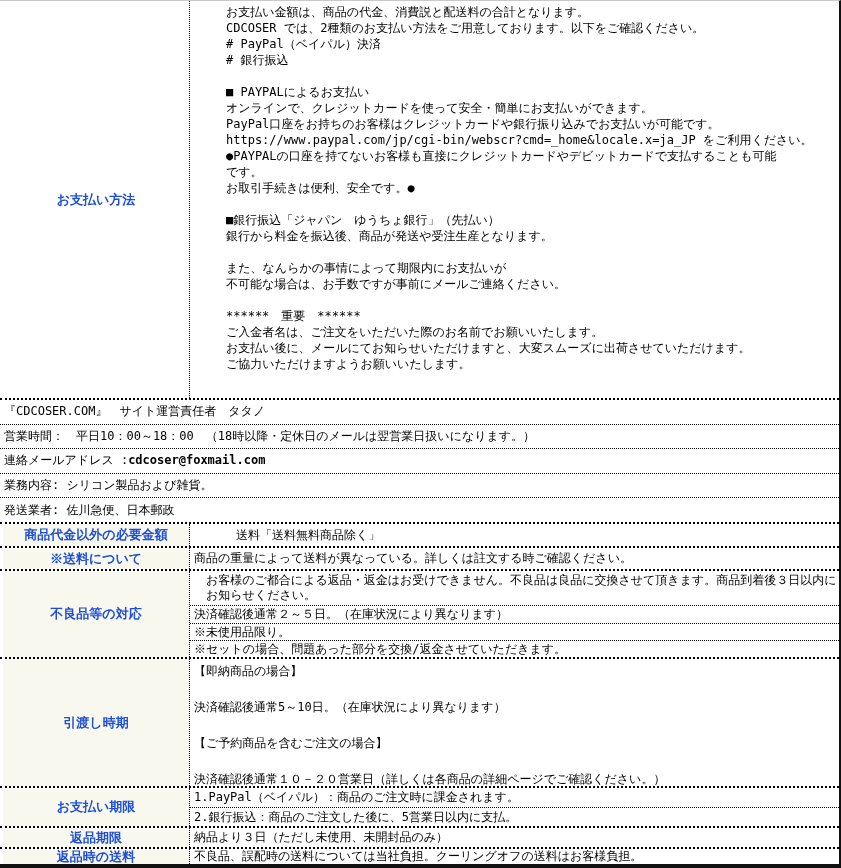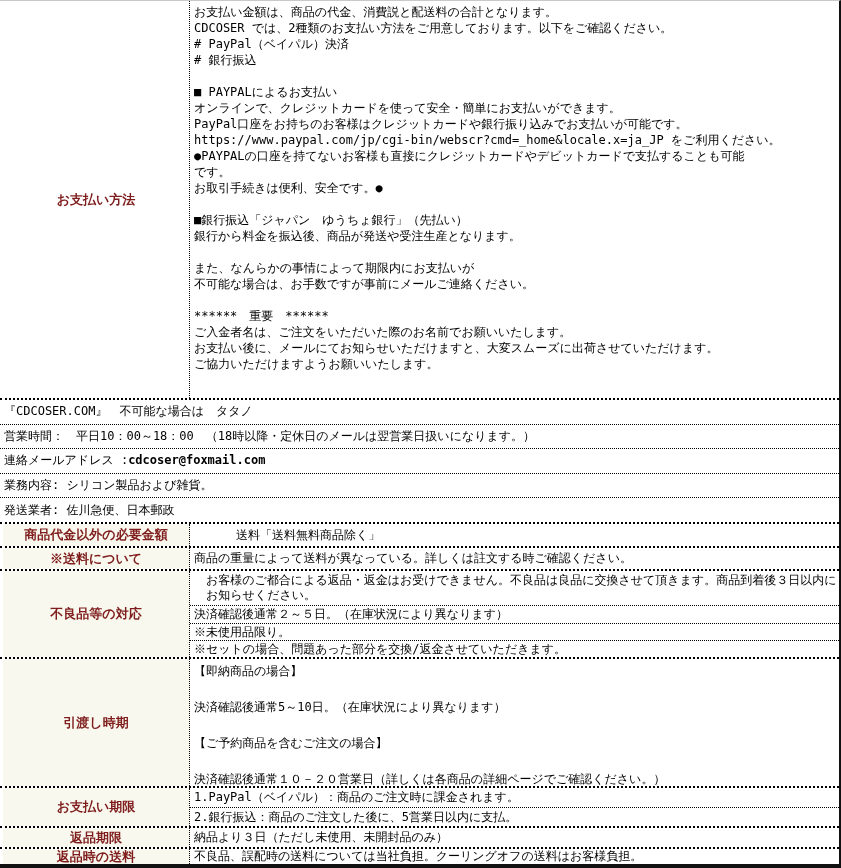--- a/index.html
+++ b/index.html
@@ -16,31 +16,31 @@
     border-bottom:4px solid #111;
     overflow:hidden;
     background:#fff;
   }
   .section { display:flex; width:100%; }
   .section + .section { border-top:2px dotted #000; }
   .label-cell {
     width:190px; flex:0 0 190px;
     display:flex; align-items:center; justify-content:center;
     text-align:center;
-    font-weight:bold; font-size:13px; color:#7f1d1d;
+    font-weight:bold; font-size:13px; color:#1d4ed8;
     background:#f8f8ee;
     border-right:1px dotted #000;
     border-left:3px solid #fff;
     padding:0 4px;
   }
   .label-white { background:#fff; }
   .content-cell { flex:1 1 auto; font-size:12px; overflow:hidden; }
   
   .textblock { padding:3px 0 0 4px; }
-  .line { height:16px; line-height:16px; white-space:nowrap; font-size:12px; }
+  .line { height:16px; line-height:16px; white-space:nowrap; font-size:12px;margin-left:32px; }
   .line18 { height:18px; line-height:18px; white-space:nowrap; font-size:12px; }
   
   .rows { display:flex; flex-direction:column; height:100%; }
   .sub-row {
     display:flex; align-items:center;
     padding:1px 2px 1px 4px;
     font-size:12px; line-height:15px;
   }
   .sub-row + .sub-row { border-top:1px dotted #000; }
   .grow { flex:1 1 auto; }
@@ -91,21 +91,21 @@
       <div class="line"></div>
       <div class="line">******　重要　******</div>
       <div class="line">ご入金者名は、ご注文をいただいた際のお名前でお願いいたします。</div>
       <div class="line">お支払い後に、メールにてお知らせいただけますと、大変スムーズに出荷させていただけます。</div>
       <div class="line">ご協力いただけますようお願いいたします。</div>
     </div>
   </div>
 
   <div class="section s2">
     <div class="content-cell rows">
-      <div class="sub-row grow">『CDCOSER.COM』　不可能な場合は　タタノ</div>
+      <div class="sub-row grow">『CDCOSER.COM』　サイト運営責任者　タタノ</div>
       <div class="sub-row grow">営業時間：　平日10：00～18：00　（18時以降・定休日のメールは翌営業日扱いになります。）</div>
       <div class="sub-row grow">
         <span>連絡メールアドレス : </span>
         <span class="bold">cdcoser@foxmail.com</span>
       </div>
       <div class="sub-row grow">業務内容: シリコン製品および雑貨。</div>
       <div class="sub-row grow">発送業者: 佐川急便、日本郵政</div>
     </div>
   </div>
 

